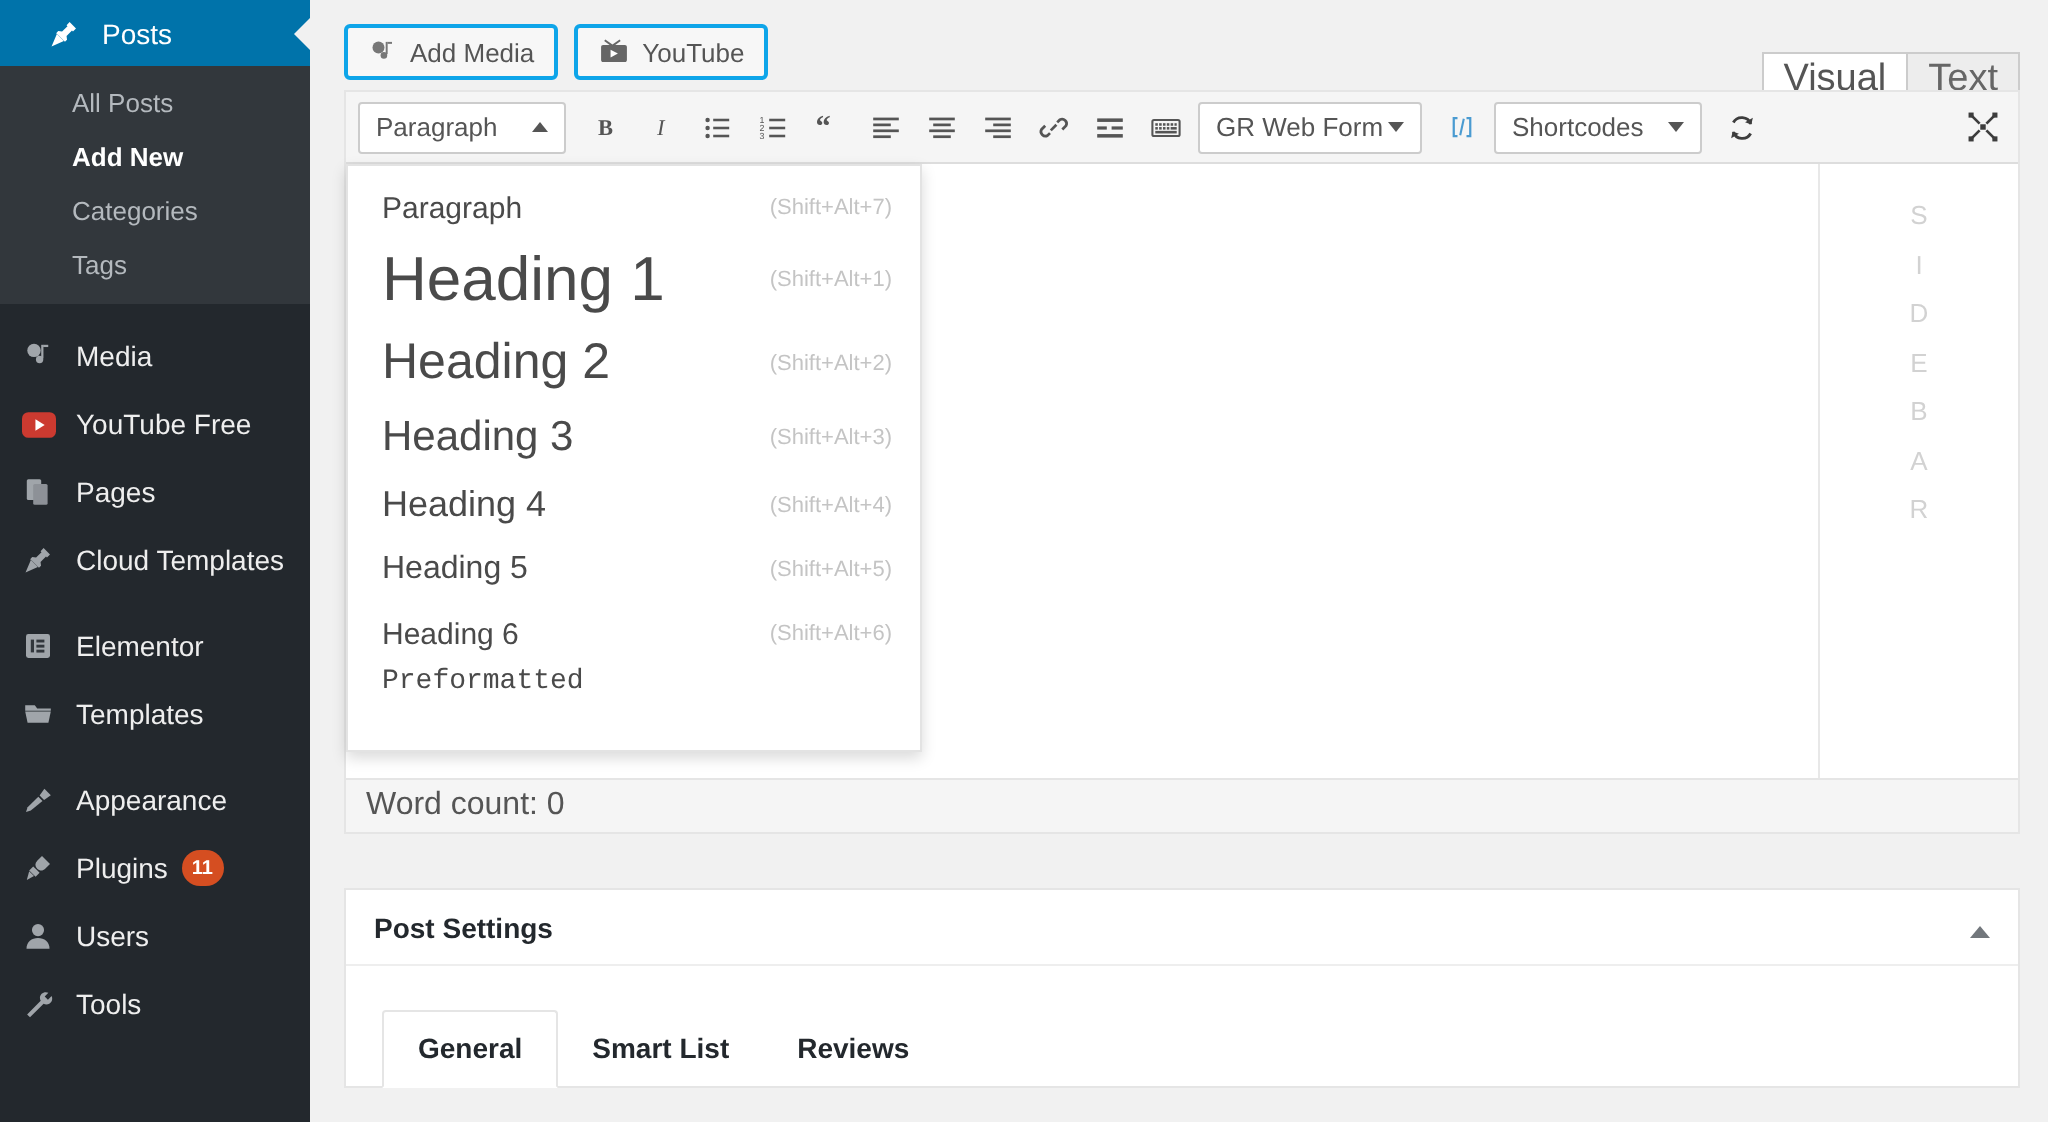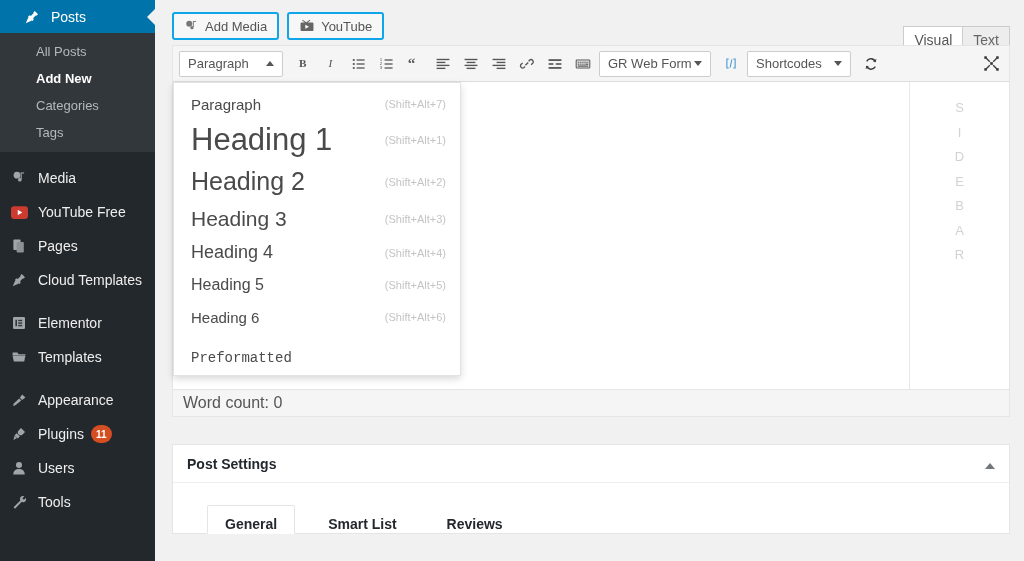--- a/index.html
+++ b/index.html
@@ -105,21 +105,21 @@
     cursor: pointer;
     white-space: nowrap;
   }
   .btn .bico { margin-right: 6px; display: inline-flex; align-items: center; }
 
   .vt-tabs {
     position: absolute; right: 0; top: 14px;
     display: flex; align-items: flex-end;
   }
   .vt-tab {
-    font-size: 14px;
+    font-size: 19px;
     padding: 6px 10px 7px 10px;
     border: 1px solid #ccc;
     background: #ededed;
     color: #666;
     cursor: pointer;
     line-height: 14px;
     border-bottom: none;
   }
   .vt-tab.active { background: #fff; color: #555; border-color: #ccc; }
   .vt-tab + .vt-tab { margin-left: -1px; }
@@ -210,21 +210,21 @@
   .fmt-h2     { height: 39px; align-items: center; }
   .fmt-h2 .fmt-label { font-size: 25px; }
   .fmt-h3     { height: 35px; align-items: center; }
   .fmt-h3 .fmt-label { font-size: 21px; }
   .fmt-h4     { height: 33px; align-items: center; }
   .fmt-h4 .fmt-label { font-size: 18px; }
   .fmt-h5     { height: 32px; align-items: center; }
   .fmt-h5 .fmt-label { font-size: 16px; }
   .fmt-h6     { height: 32px; align-items: center; }
   .fmt-h6 .fmt-label { font-size: 15px; }
-  .fmt-pre    { height: 33px; align-items: flex-end; }
+  .fmt-pre    { height: 33px; align-items: flex-start; }
   .fmt-pre .fmt-label { font-size: 14px; font-family: "Liberation Mono", monospace; }
 
   
   .postbox {
     margin-top: 27px;
     background: #fff;
     border: 1px solid #e5e5e5;
     position: relative;
   }
   .postbox-head {
@@ -238,24 +238,23 @@
     position: absolute; right: 10px; top: 12px;
     width: 18px; height: 18px;
     display: flex; align-items: center; justify-content: center;
     cursor: pointer;
   }
   .tri-up { width:0;height:0; border-left:5px solid transparent; border-right:5px solid transparent; border-bottom:6px solid #72777c; }
   .postbox-body { padding: 22px 0 0 0; }
   .ptabs { display: flex; align-items: flex-end; padding-left: 18px; }
   .ptab {
     font-size: 14px; color: #23282d;
-    padding: 10px 17px 1px 17px;
+    padding: 10px 17px 11px 17px;
     cursor: pointer; font-weight: bold;
     line-height: 16px;
-    margin-left: 16px;
   }
   .ptab.active {
     background: #fff;
     border: 1px solid #e5e5e5;
     border-bottom: 1px solid #fff;
     margin-bottom: -1px;
     border-radius: 2px 2px 0 0;
   }
   svg { display: block; }
 </style>

